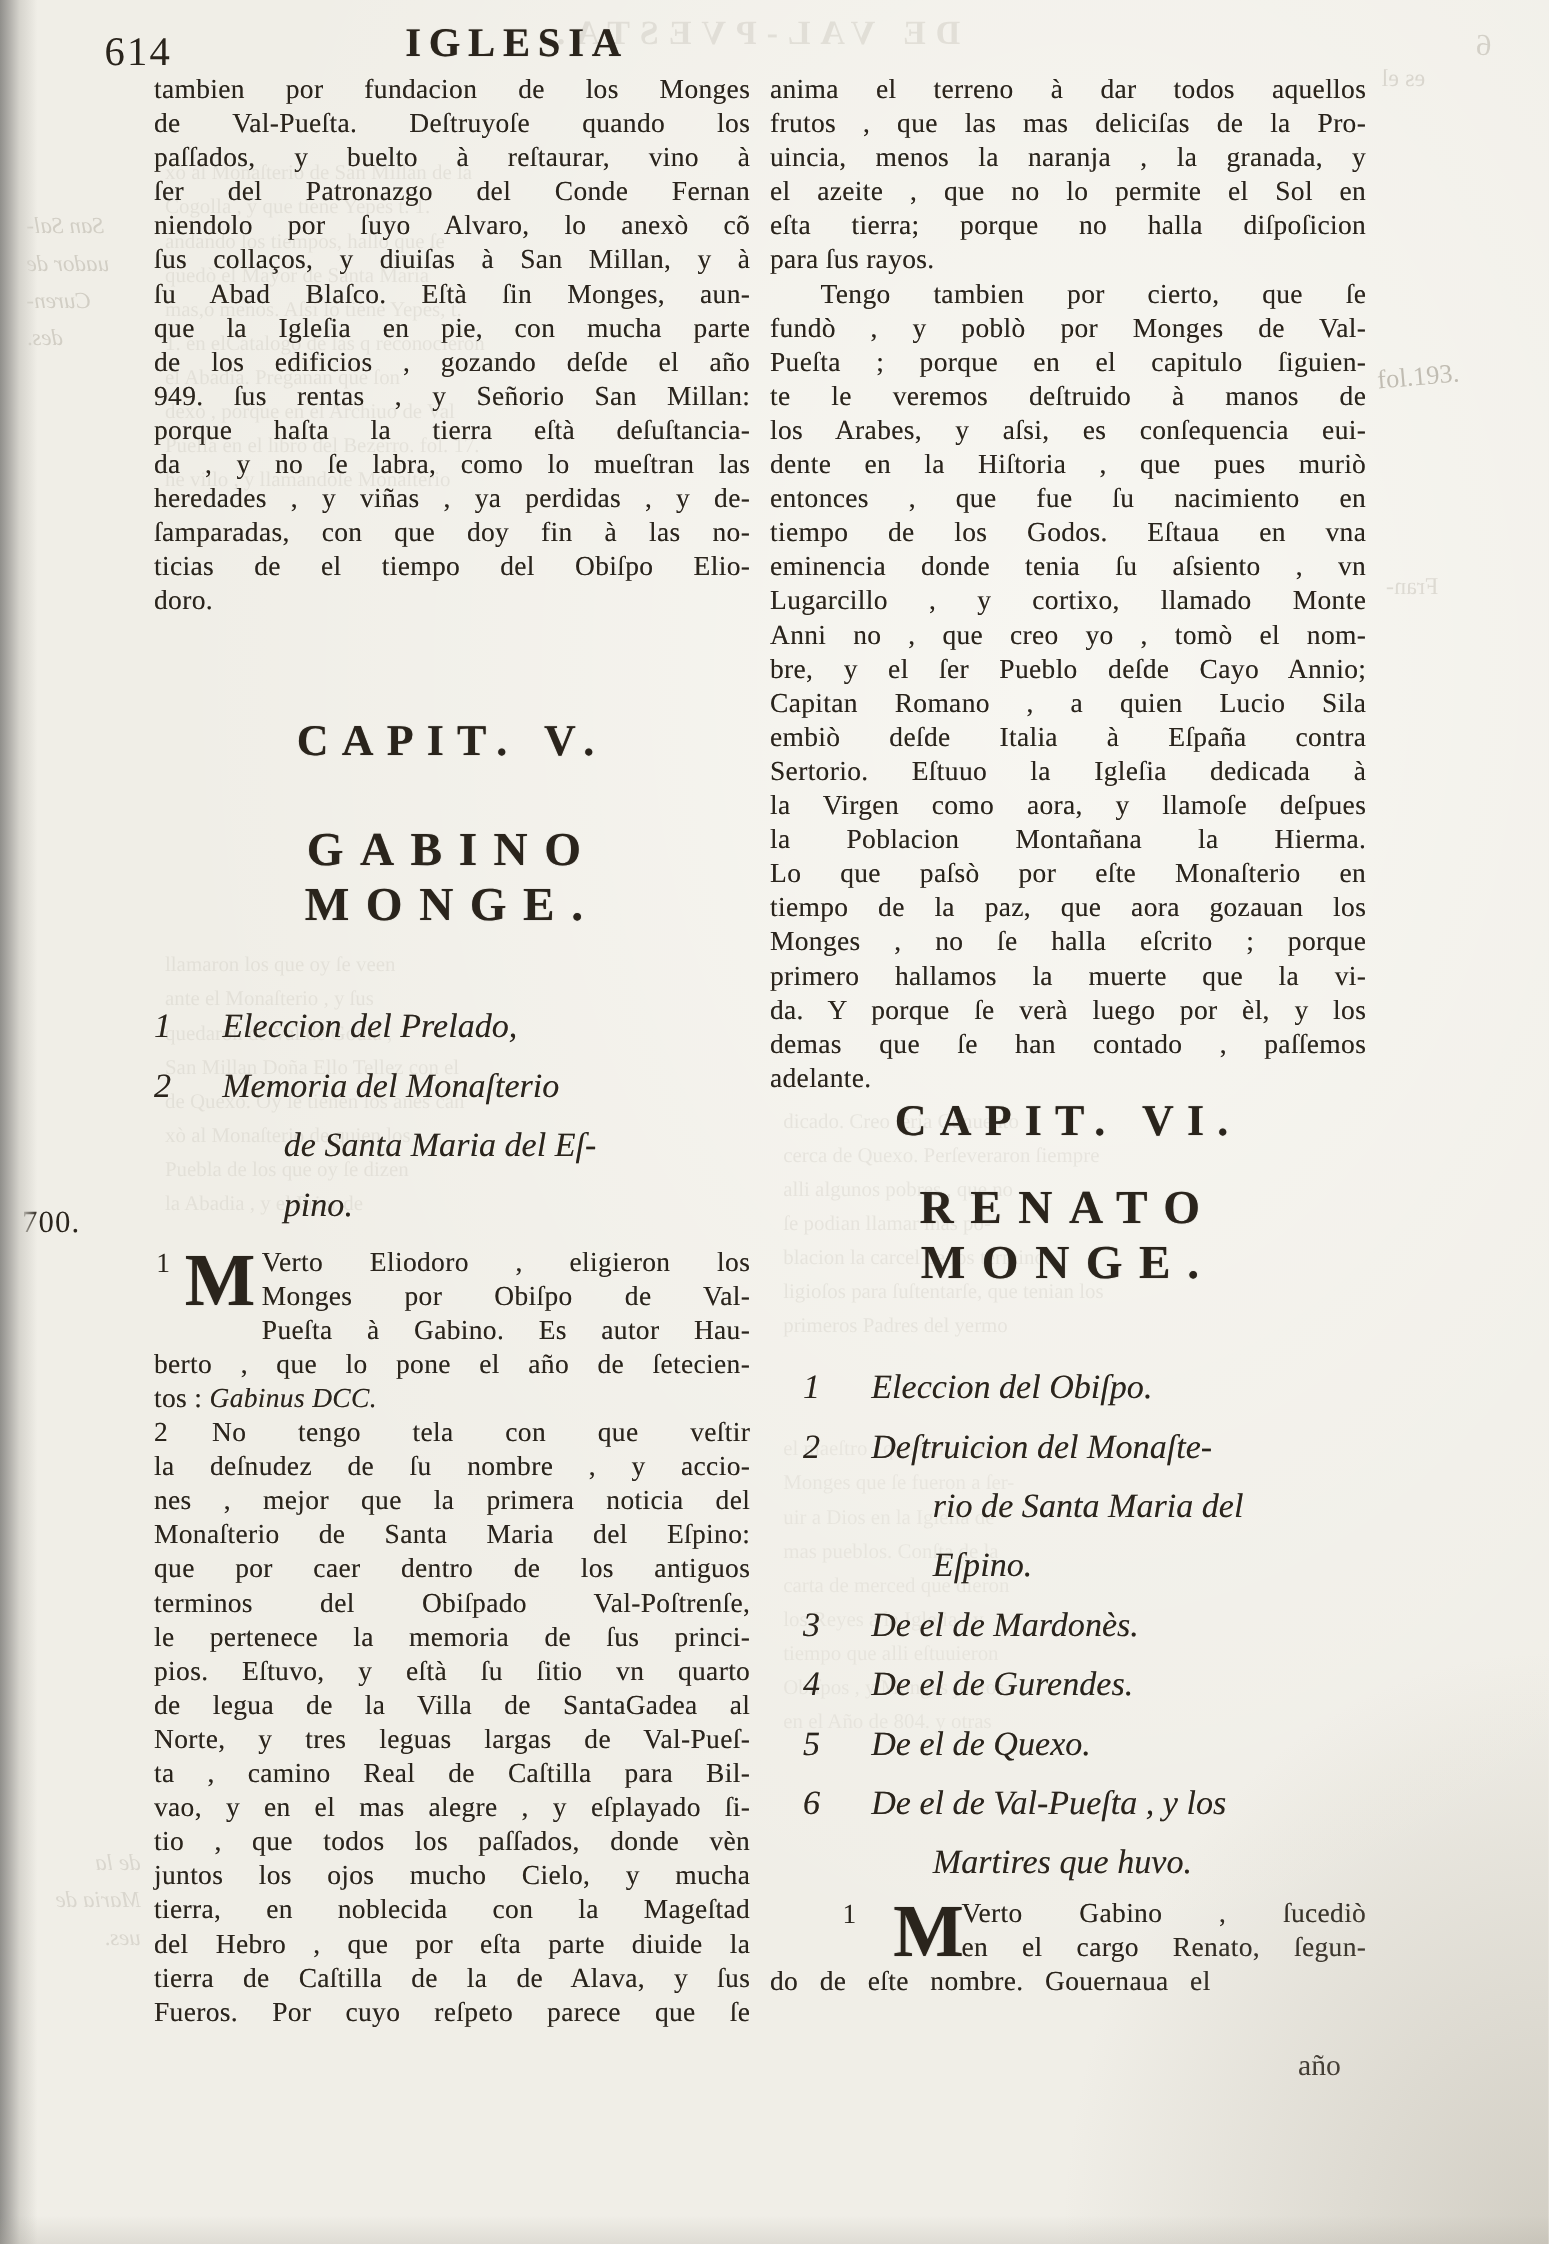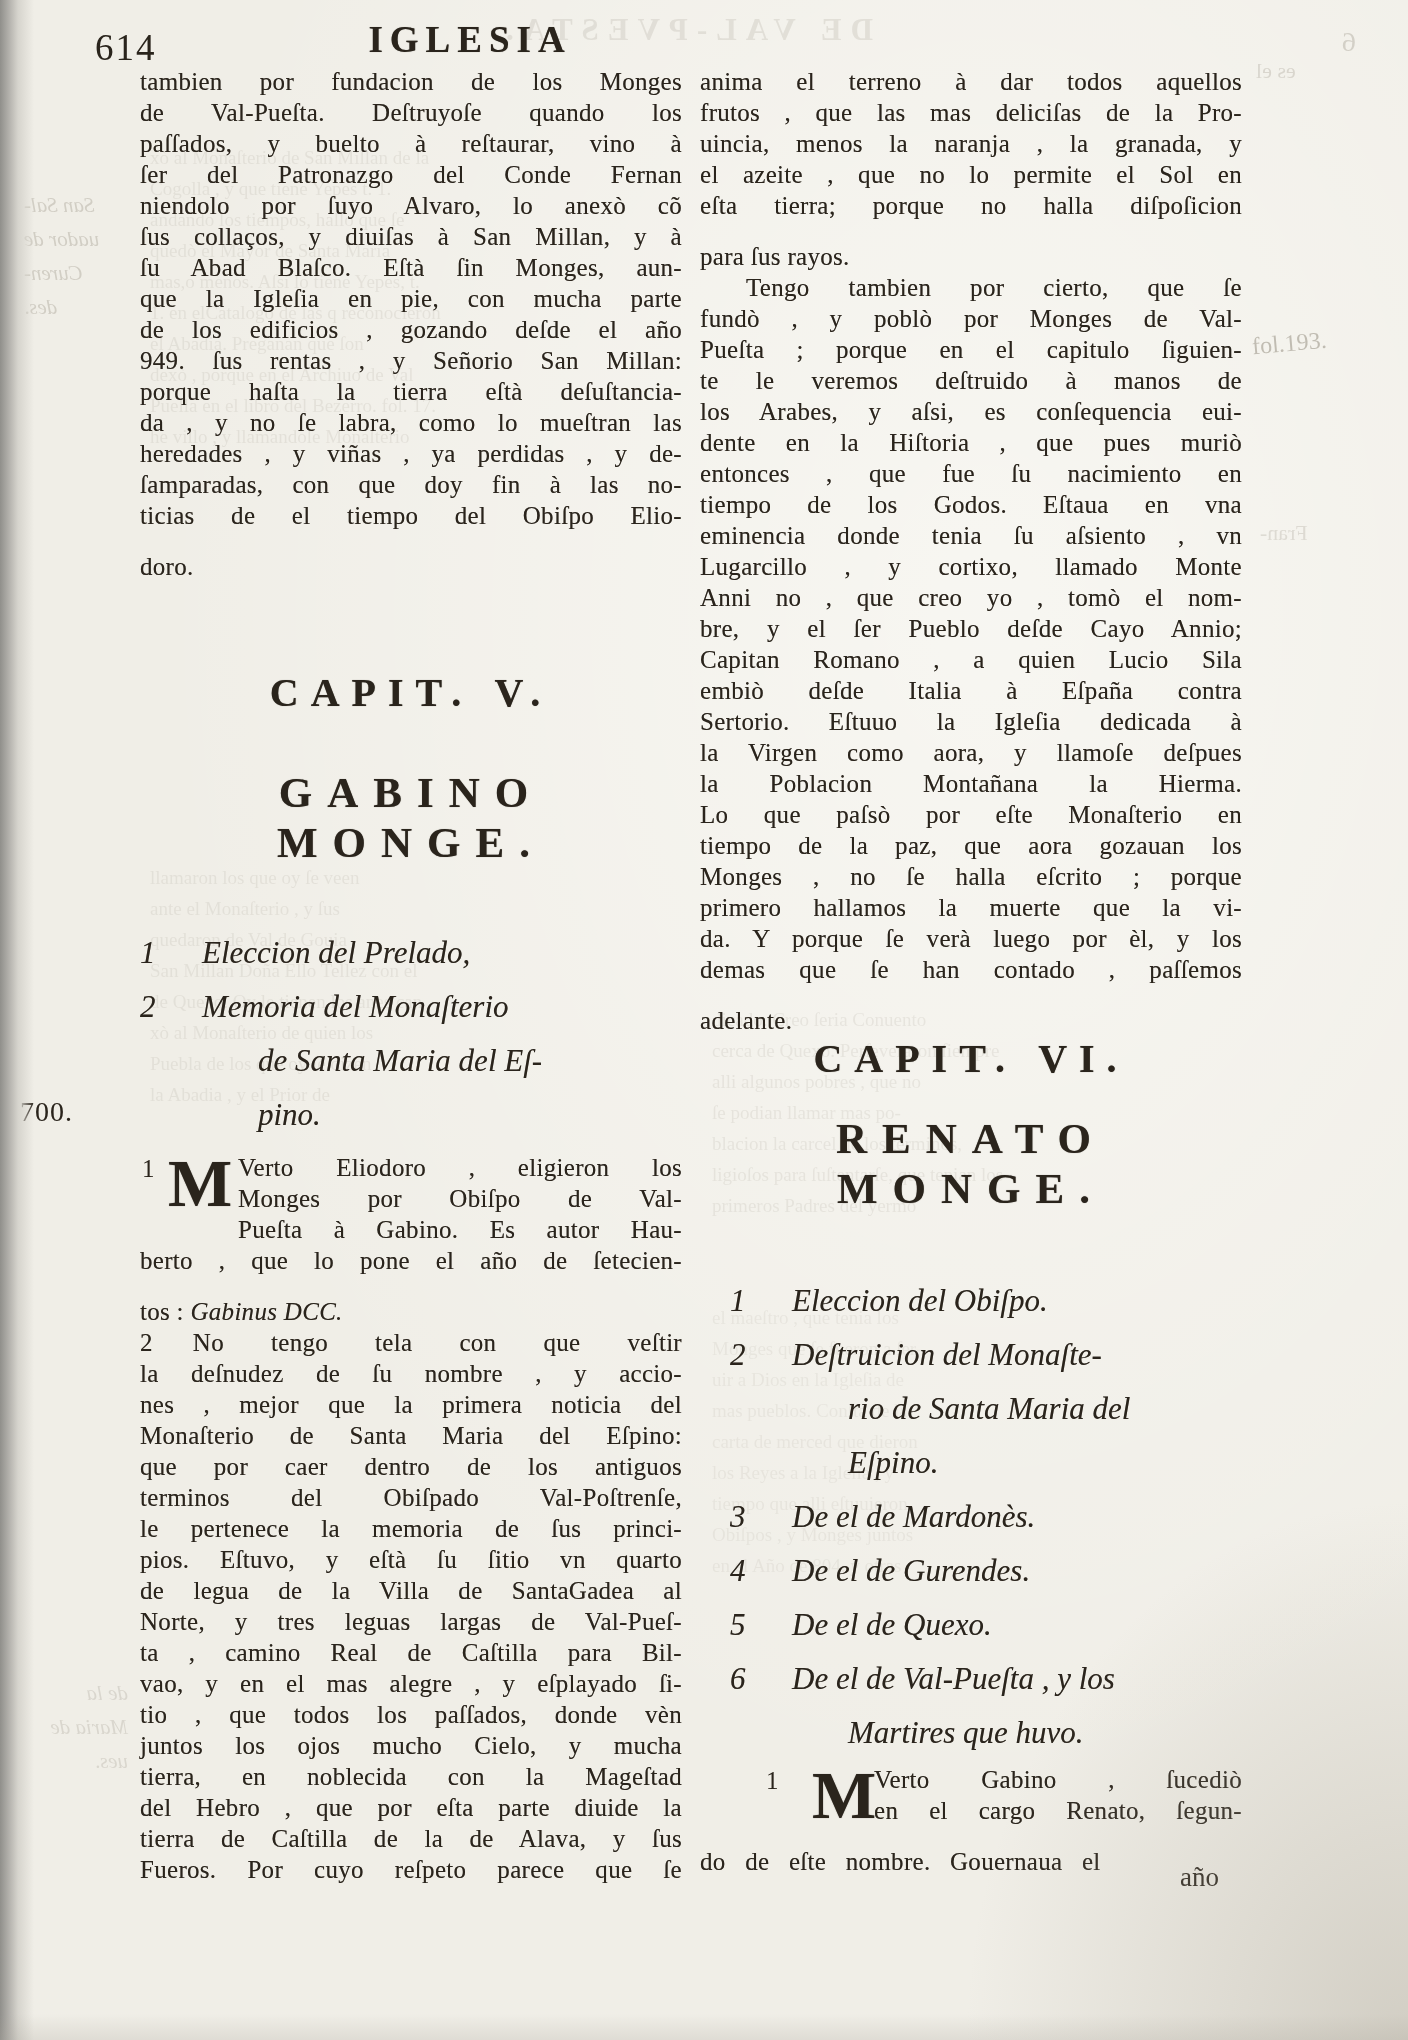--- a/index.html
+++ b/index.html
@@ -25,21 +25,21 @@
   .running-title{position:absolute;left:270px;top:18px;width:400px;text-align:center;
     font-size:37px;font-weight:bold;letter-spacing:7px;text-shadow:0 0 .7px rgba(42,36,28,.6);}
 
   
   .col{position:absolute;top:66px;width:542px;}
   #col-left{left:140px;}
   #col-right{left:700px;}
 
   .line{font-size:25px;line-height:31px;text-align:justify;text-align-last:justify;
     letter-spacing:.3px;text-shadow:0 0 .5px rgba(42,36,28,.45);white-space:normal;}
-  .line.short{text-align-last:left;margin-top:20px;}
+  .line.short{text-align-last:left;}
   .line.ind{text-indent:46px;}
   .line.loose{text-align-last:left;word-spacing:13px;}
   .inline-num{display:inline-block;margin-right:40px;}
 
   .chnum{font-size:40px;line-height:46px;font-weight:bold;text-align:center;
     letter-spacing:12px;margin:0;text-shadow:0 0 .8px rgba(42,36,28,.6);}
   .chtitle{font-size:43px;line-height:50px;font-weight:bold;text-align:center;
     letter-spacing:15px;word-spacing:26px;margin:0;text-shadow:0 0 .8px rgba(42,36,28,.6);}
   #col-left .chnum{margin-top:88px;}
   #col-left .chtitle{margin-top:52px;}

